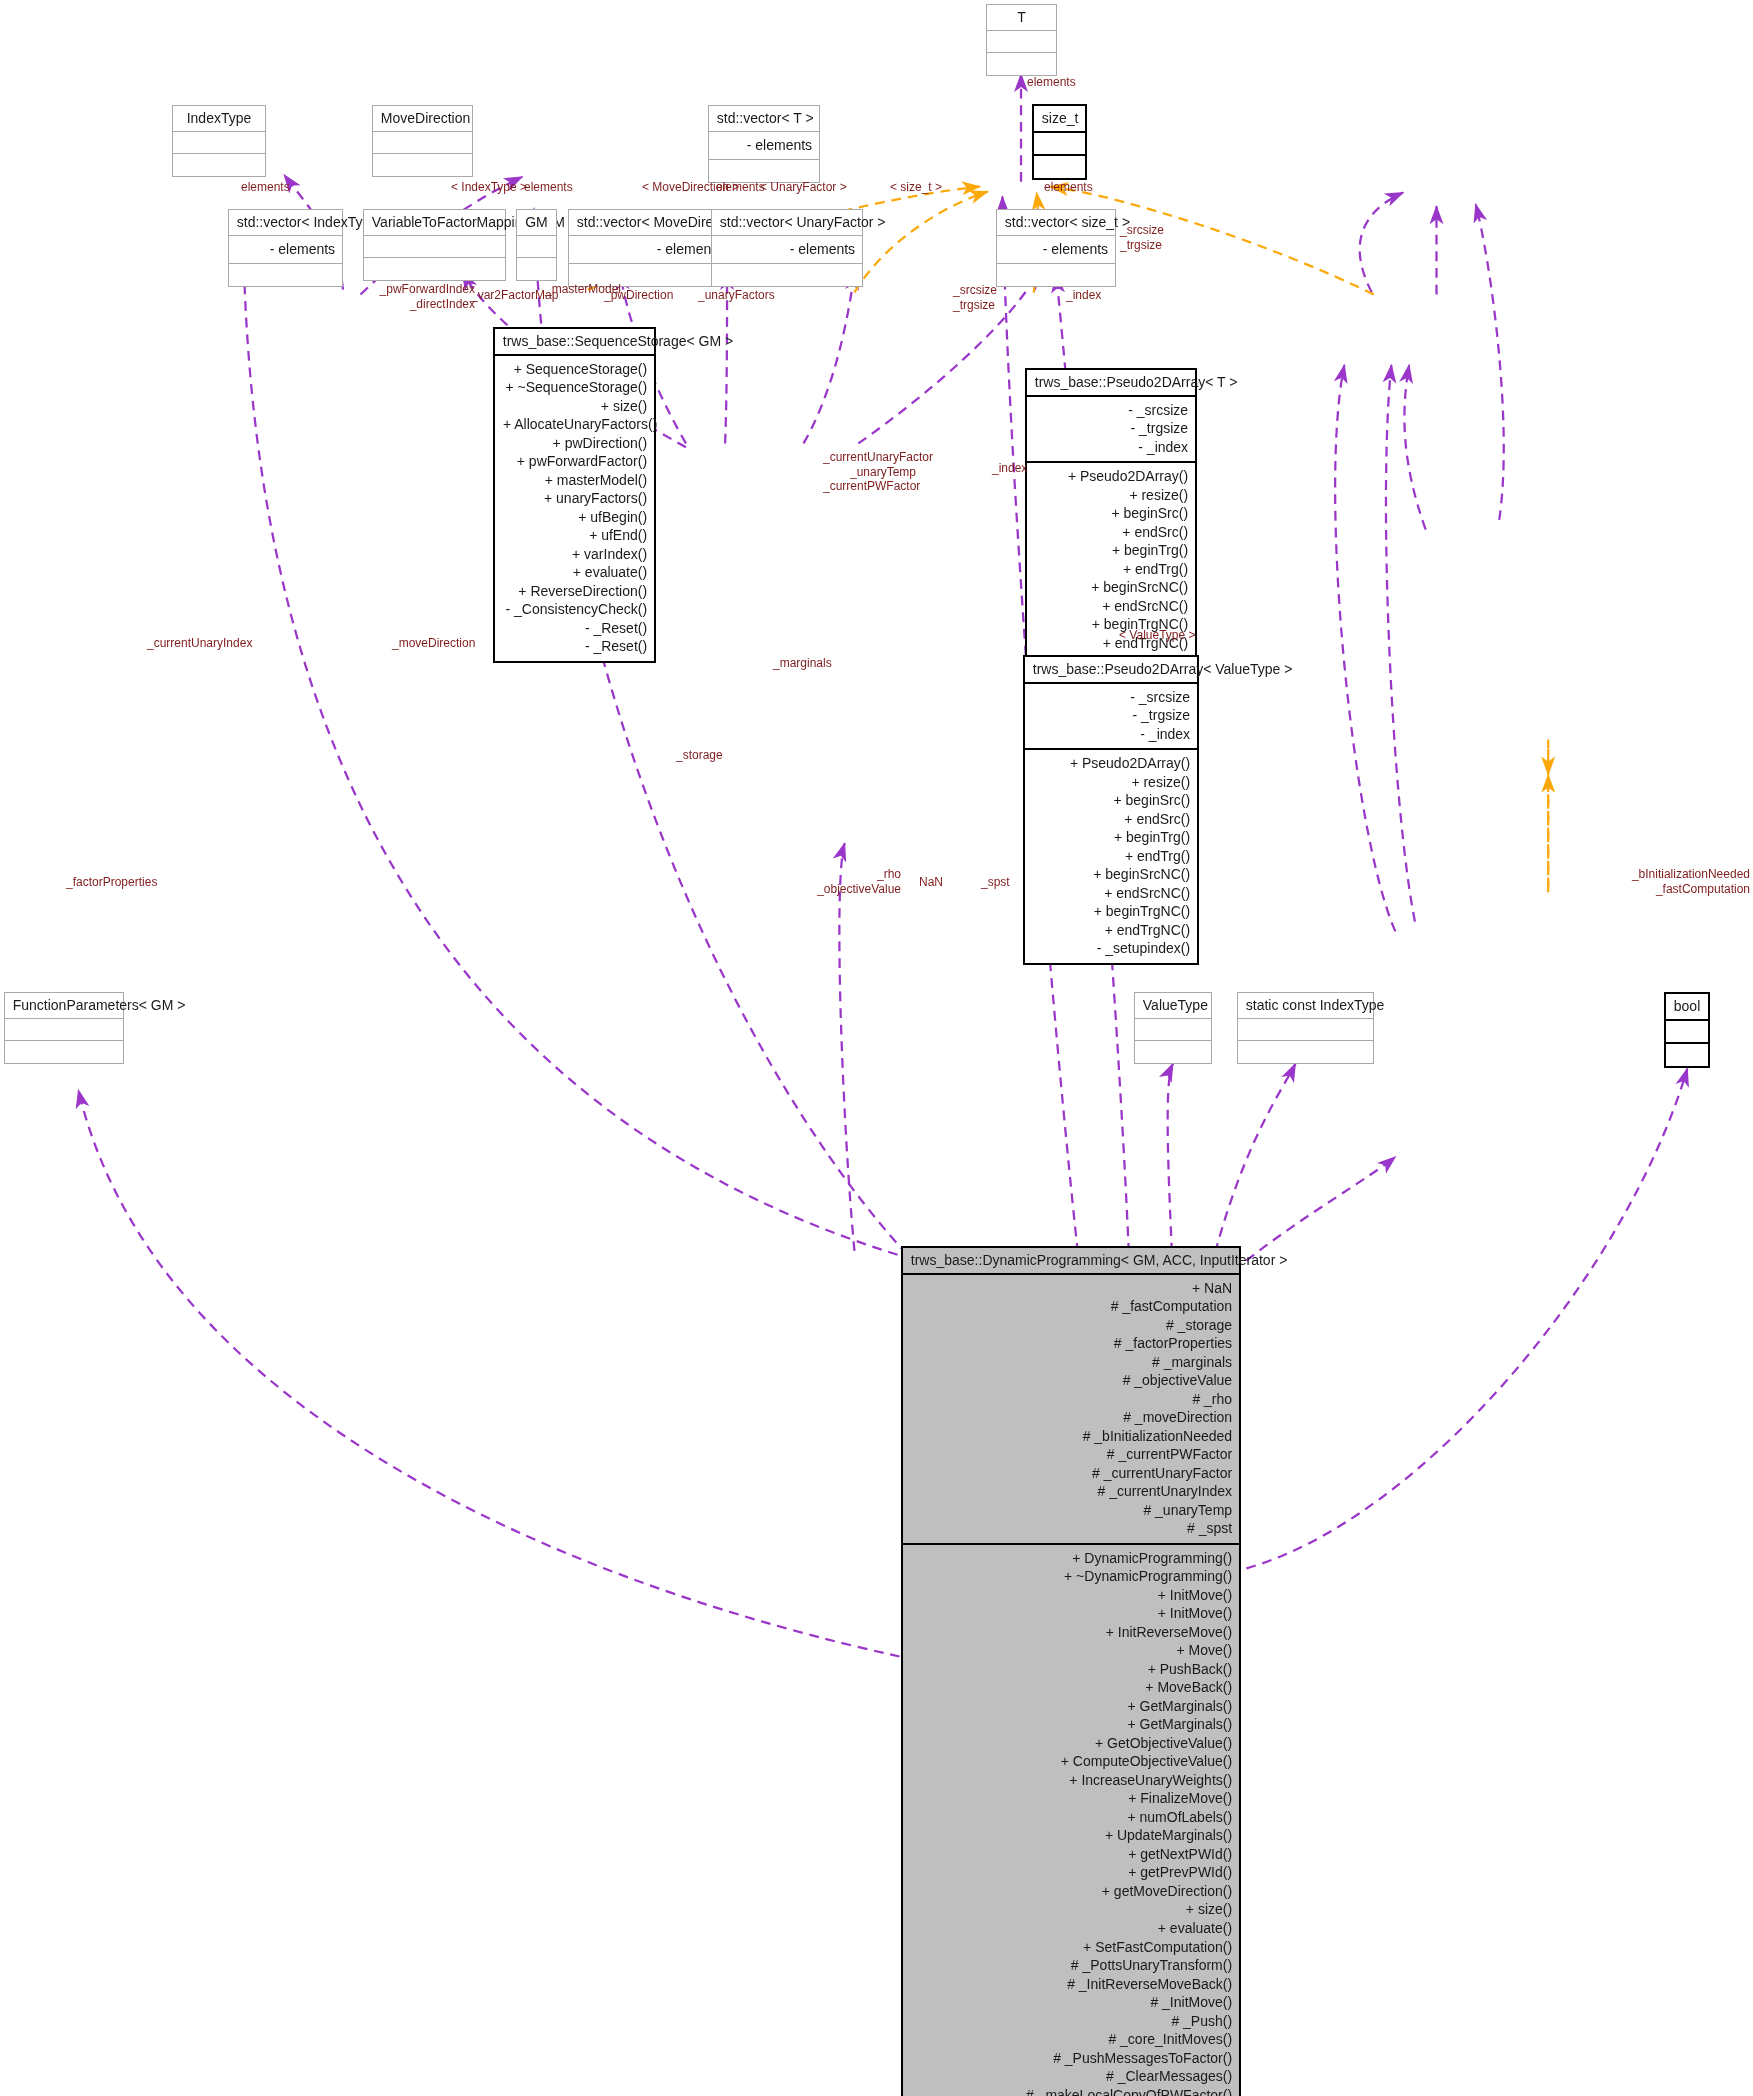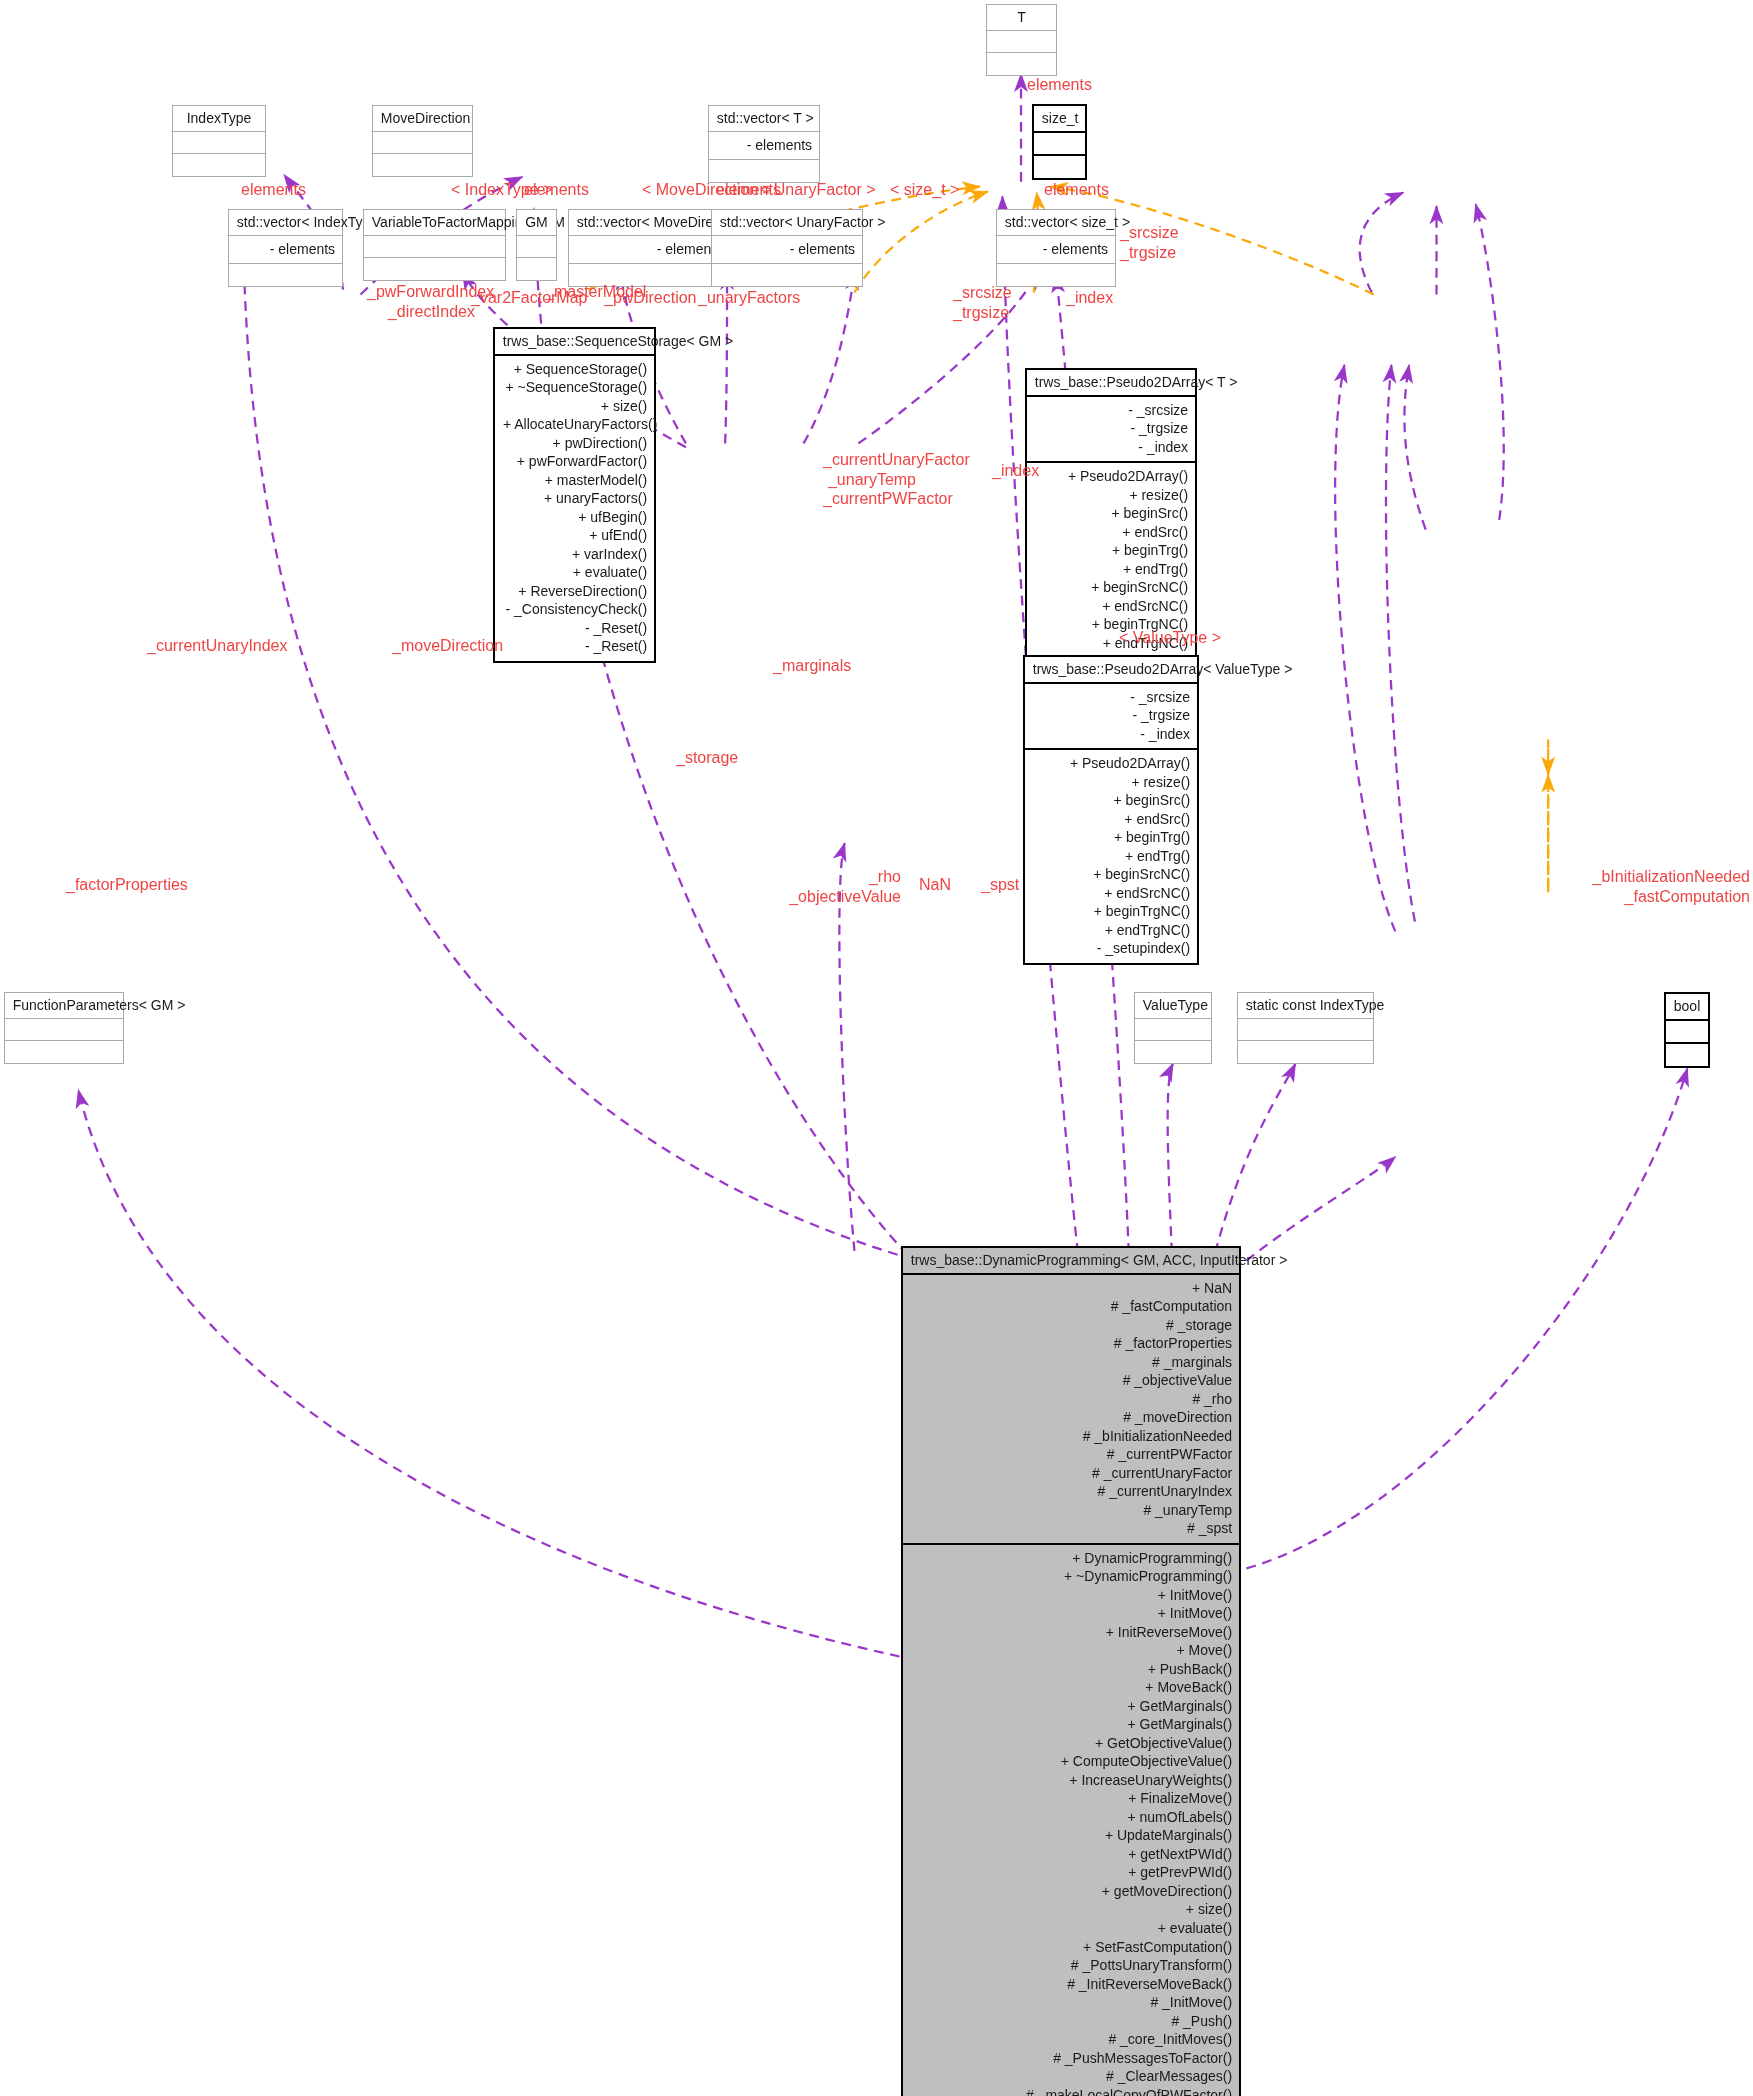--- a/index.html
+++ b/index.html
@@ -73,22 +73,22 @@
   }
   .node .sec li {
     white-space: nowrap;
     padding: 1px 0 1px 1px;
     font-size: 14px;
     line-height: 1.18;
   }
   
   .elabel {
     position: absolute;
-    font-size: 16px;
-    color: #ef4444;
+    font-size: 12px;
+    color: #7f1d1d;
     white-space: pre;
     line-height: 1.22;
   }
   .elabel.right { text-align: right; }
 </style>
 </head>
 <body>
 
 <div id="canvas">
 

